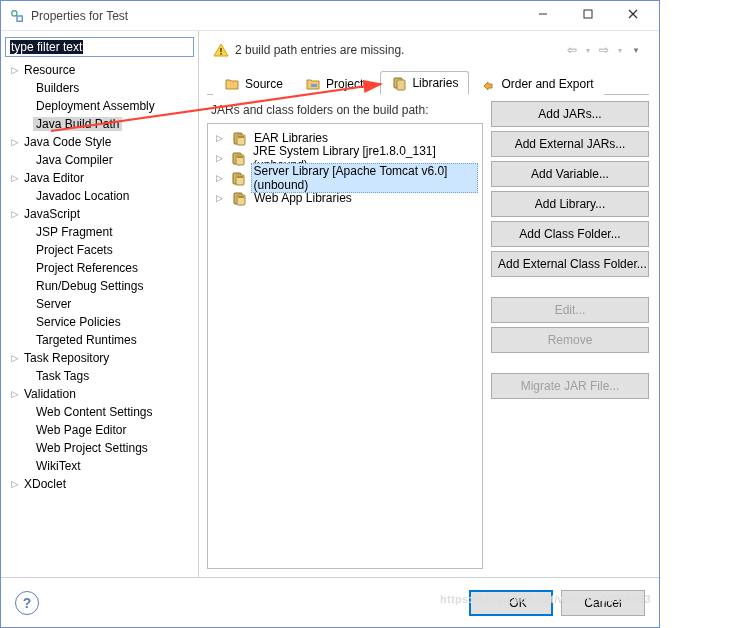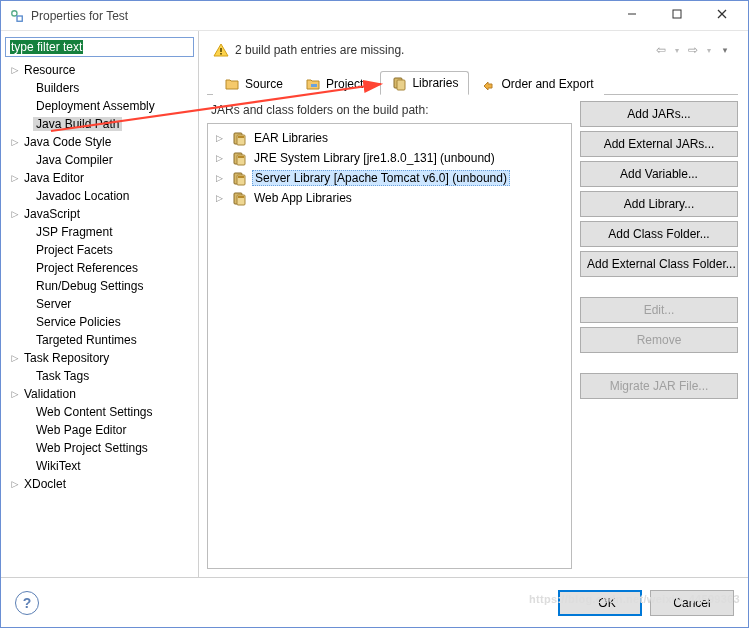--- a/index.html
+++ b/index.html
@@ -1,27 +1,27 @@
 <!DOCTYPE html>
 <html><head>
 <meta charset="utf-8">
 <style>
   * { box-sizing: border-box; font-family: "Segoe UI", Tahoma, sans-serif; font-size: 12px; }
   body { margin: 0; background: #fff; }
-  .window { width: 749px; height: 628px; border: 1px solid #6a8fd4; display: flex; flex-direction: column; background: #fff; position: relative; }
+  .window { width: 660px; height: 628px; border: 1px solid #6a8fd4; display: flex; flex-direction: column; background: #fff; position: relative; }
   .titlebar { height: 30px; display: flex; align-items: center; padding: 0 2px 0 8px; border-bottom: 1px solid #e5e5e5; }
   .titlebar .icon { width: 16px; height: 16px; margin-right: 6px; display: flex; align-items: center; justify-content: center; }
   .titlebar svg { width: 14px; height: 14px; }
   .titlebar .title { flex: 1; color: #444; font-size: 12px; }
   .winbtns { display: flex; }
   .winbtn { width: 45px; height: 29px; display: flex; align-items: center; justify-content: center; color: #333; }
   .content { flex: 1; display: flex; min-height: 0; }
   .left-pane { width: 197px; border-right: none; padding: 6px 4px; overflow: hidden; }
   .filter-input { width: 100%; border: 1px solid #7a9fd8; padding: 2px 4px; margin-bottom: 4px; height: 20px; }
-  .filter-input .sel { background: #15803d; color: #fff; padding: 0 1px; }
+  .filter-input .sel { background: #0f172a; color: #fff; padding: 0 1px; }
   .tree { }
   .tree-row { display: flex; align-items: center; height: 18px; padding-left: 4px; cursor: default; }
   .tree-row .arrow { width: 12px; display: inline-flex; justify-content: center; color: #888; font-size: 9px; }
   .tree-row.l1 { padding-left: 4px; }
   .tree-row.l2 { padding-left: 16px; }
   .tree-row .label { padding: 0 3px; }
   .tree-row.selected .label { background: #d6d6d6; color: #000; }
   .right-pane { flex: 1; display: flex; flex-direction: column; padding: 4px 10px 8px 8px; border-left: 1px solid #d0d0d0; min-width: 0; }
   .banner { height: 30px; display: flex; align-items: center; padding: 4px 6px; }
   .banner .warn { width: 16px; height: 16px; margin-right: 6px; display: flex; align-items: center; justify-content: center; }

